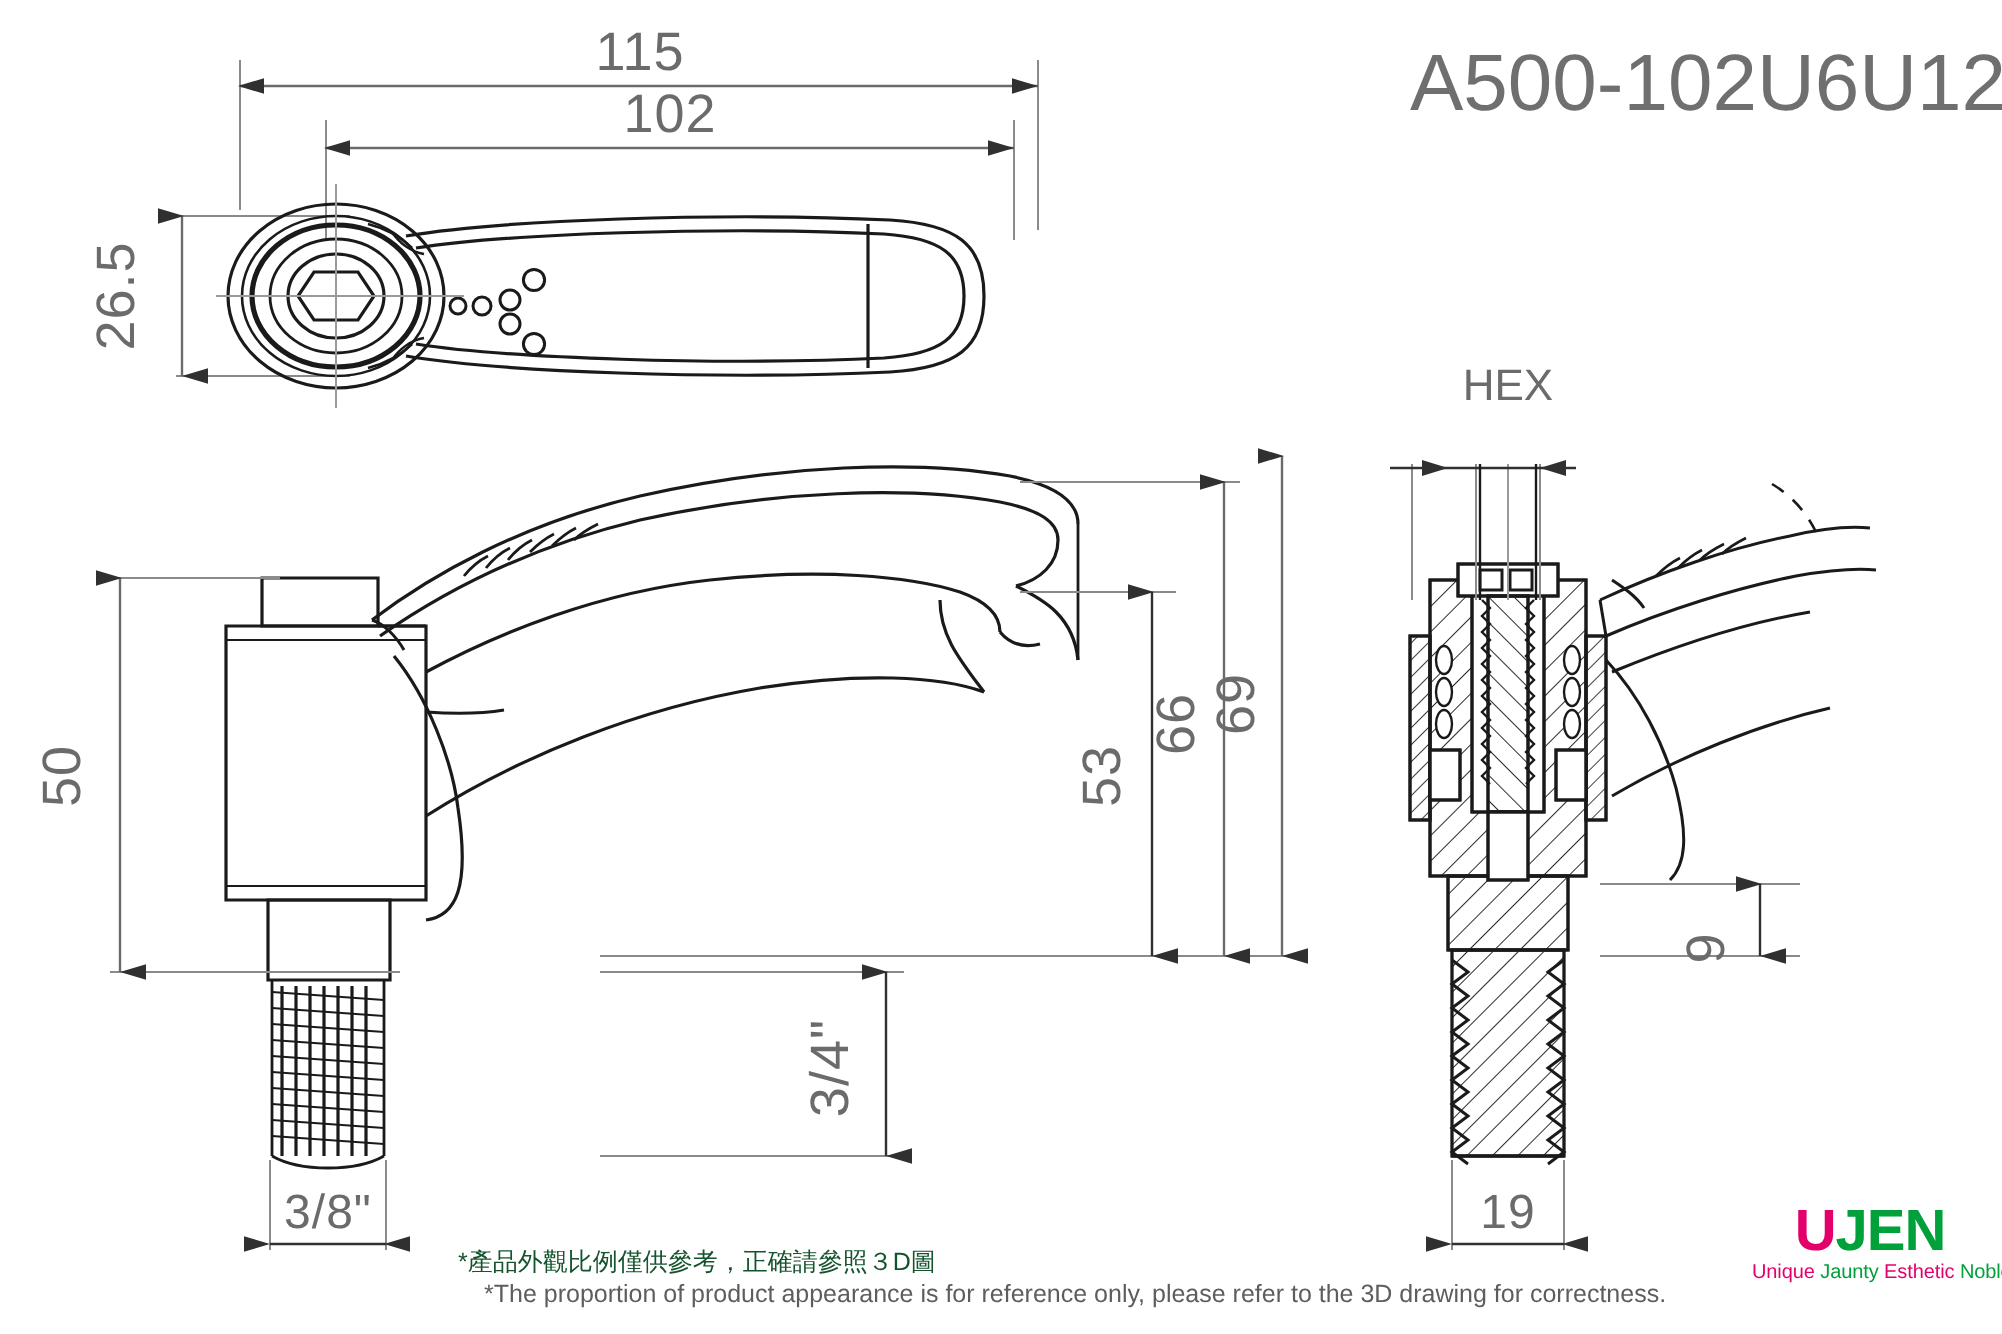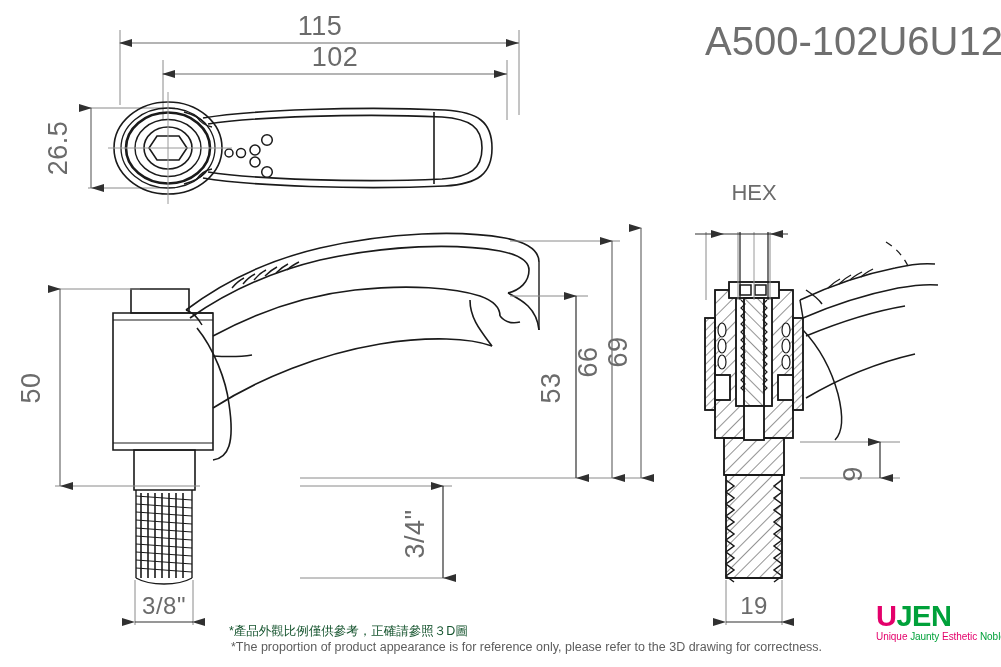--- a/index.html
+++ b/index.html
@@ -41,30 +41,31 @@
   .note-cn {
     position: absolute;
     left: 229px; top: 623px;
     font-size: 12.5px;
     color: #14532d;
     font-family: "Liberation Sans", sans-serif;
     white-space: nowrap;
   }
   .note-en {
     position: absolute;
-    left: 231px; top: 640px;
+    left: 242px; top: 640px;
     font-size: 12.5px;
     color: #5d5d5d;
     font-family: "Liberation Sans", sans-serif;
     white-space: nowrap;
   }
   #logo {
     position: absolute;
     left: 876px; top: 601px;
     width: 118px; height: 48px;
+    text-align: center;
   }
   #logo .wordmark {
     font-family: "Liberation Sans", sans-serif;
     font-size: 29px;
     font-weight: bold;
     letter-spacing: -0.5px;
     line-height: 30px;
   }
   #logo .tagline {
     font-family: Liberation Sans, sans-serif;

